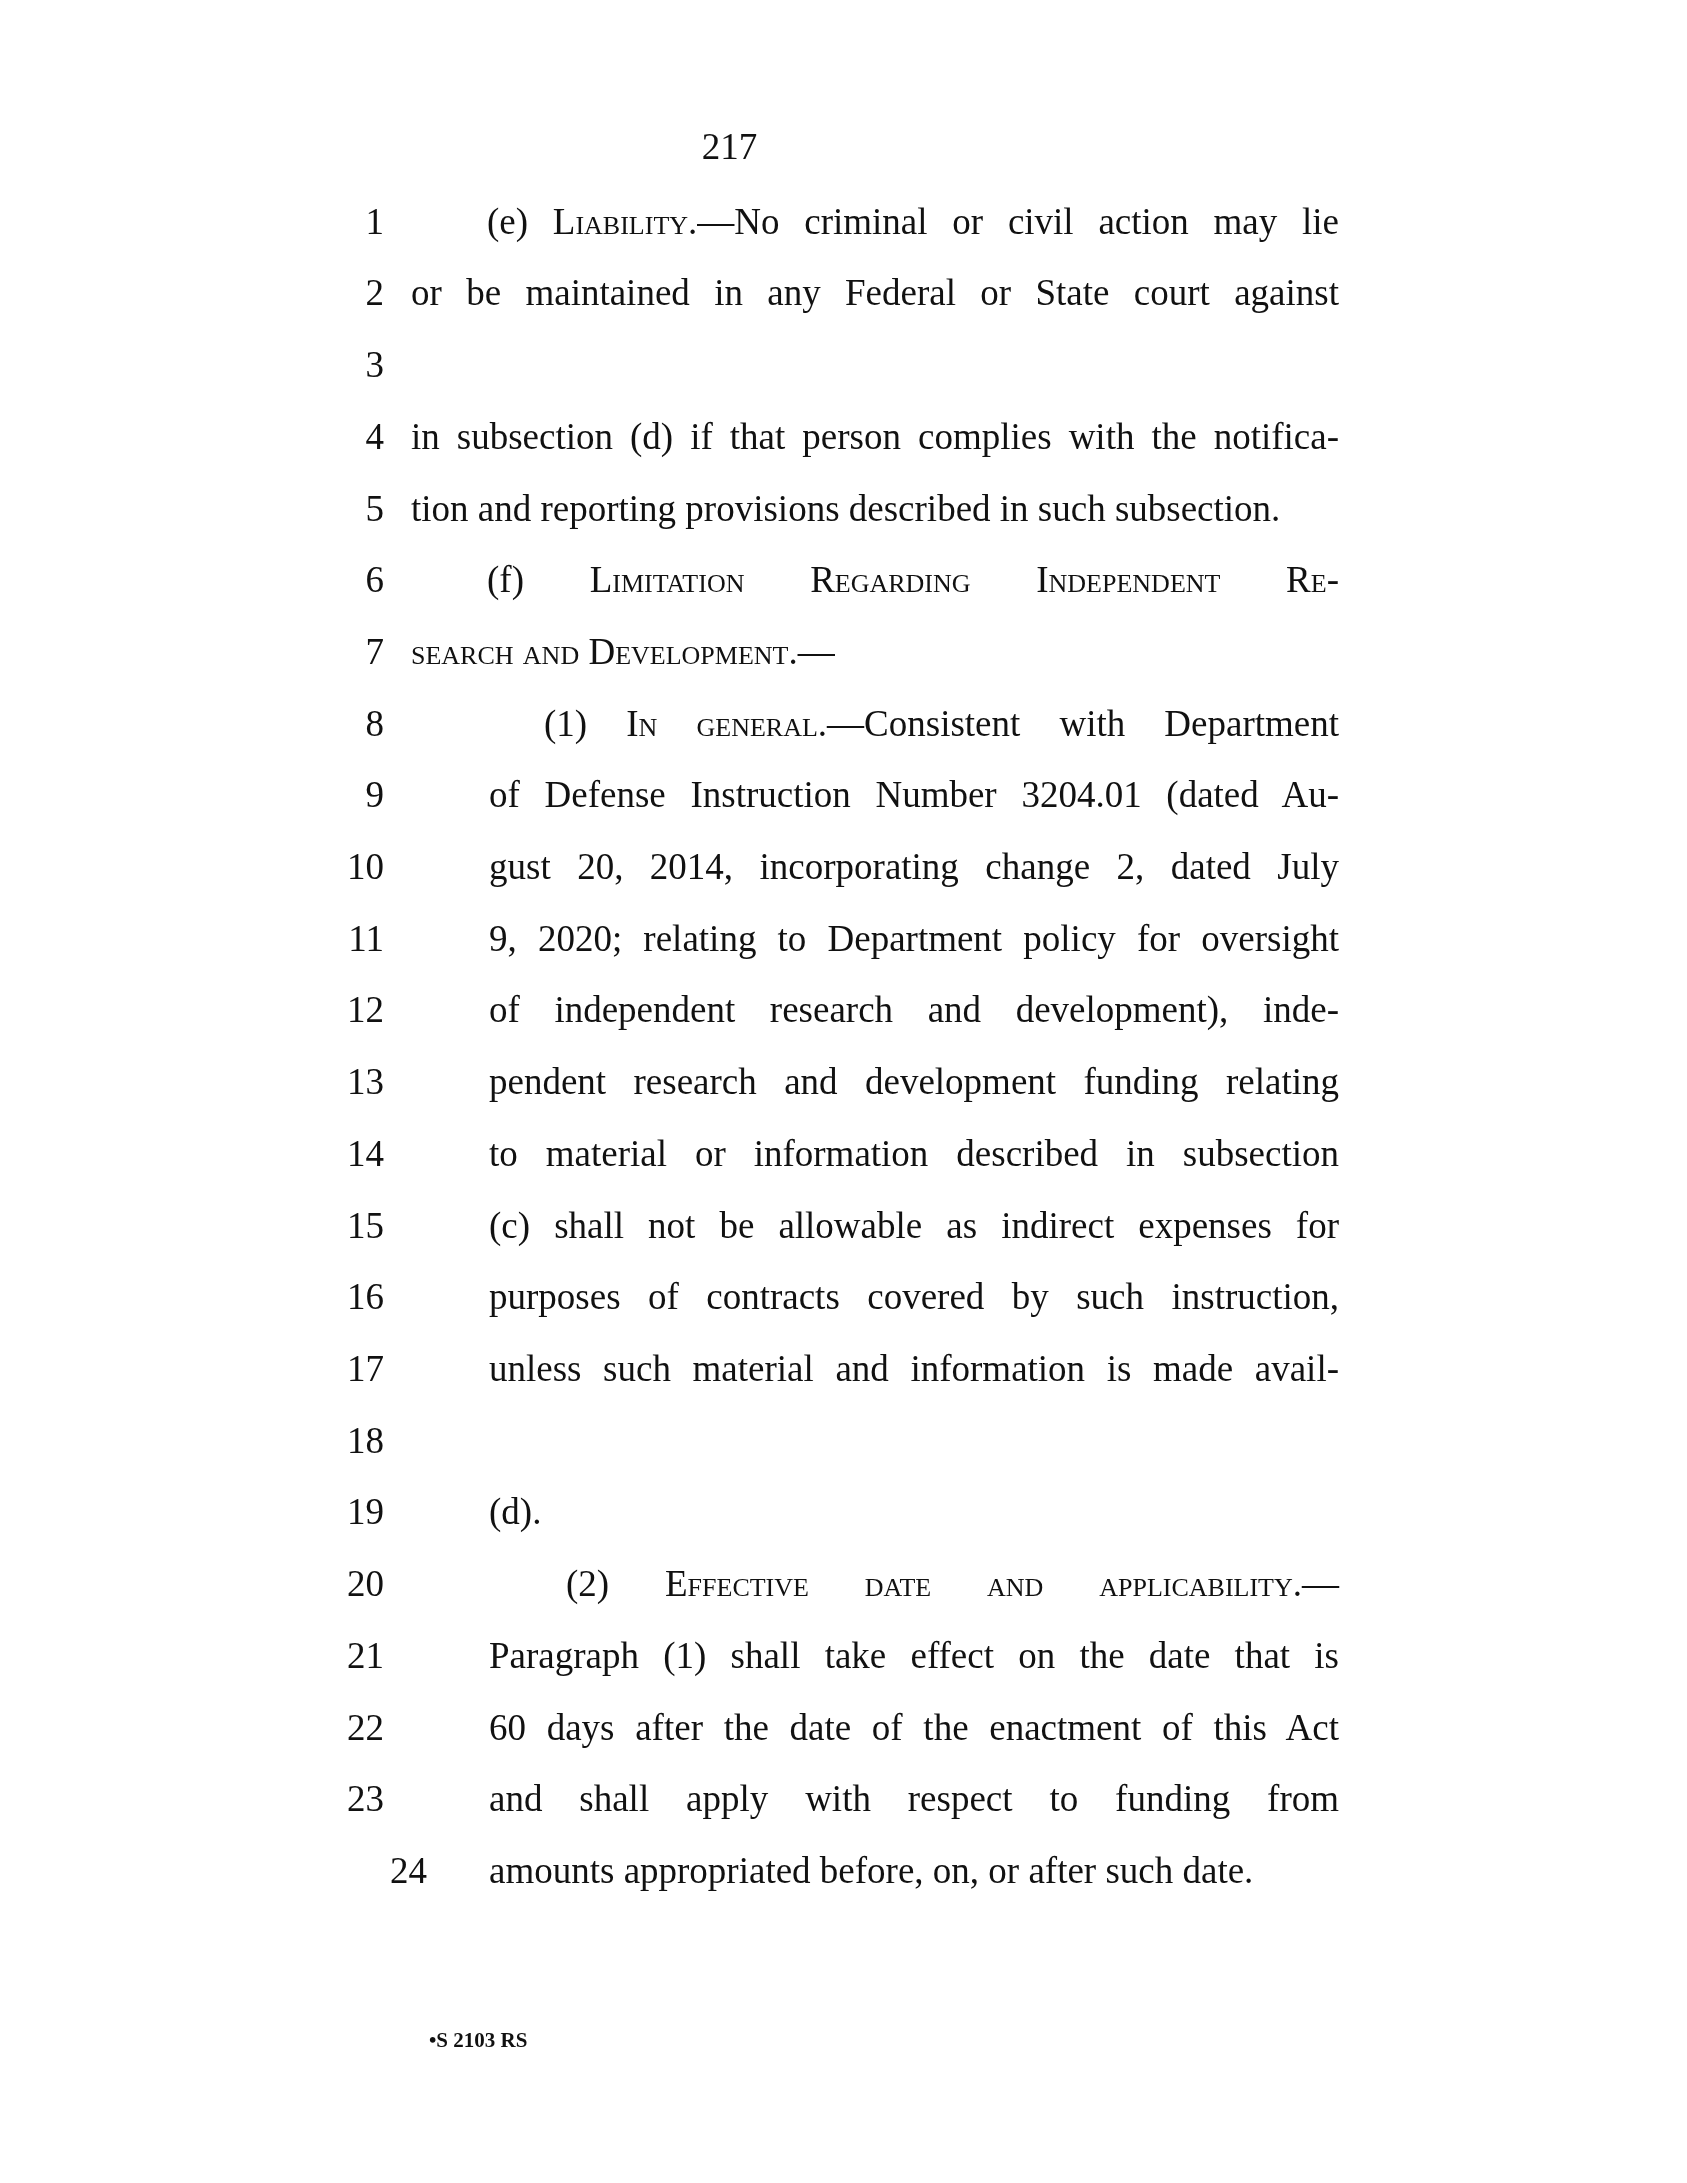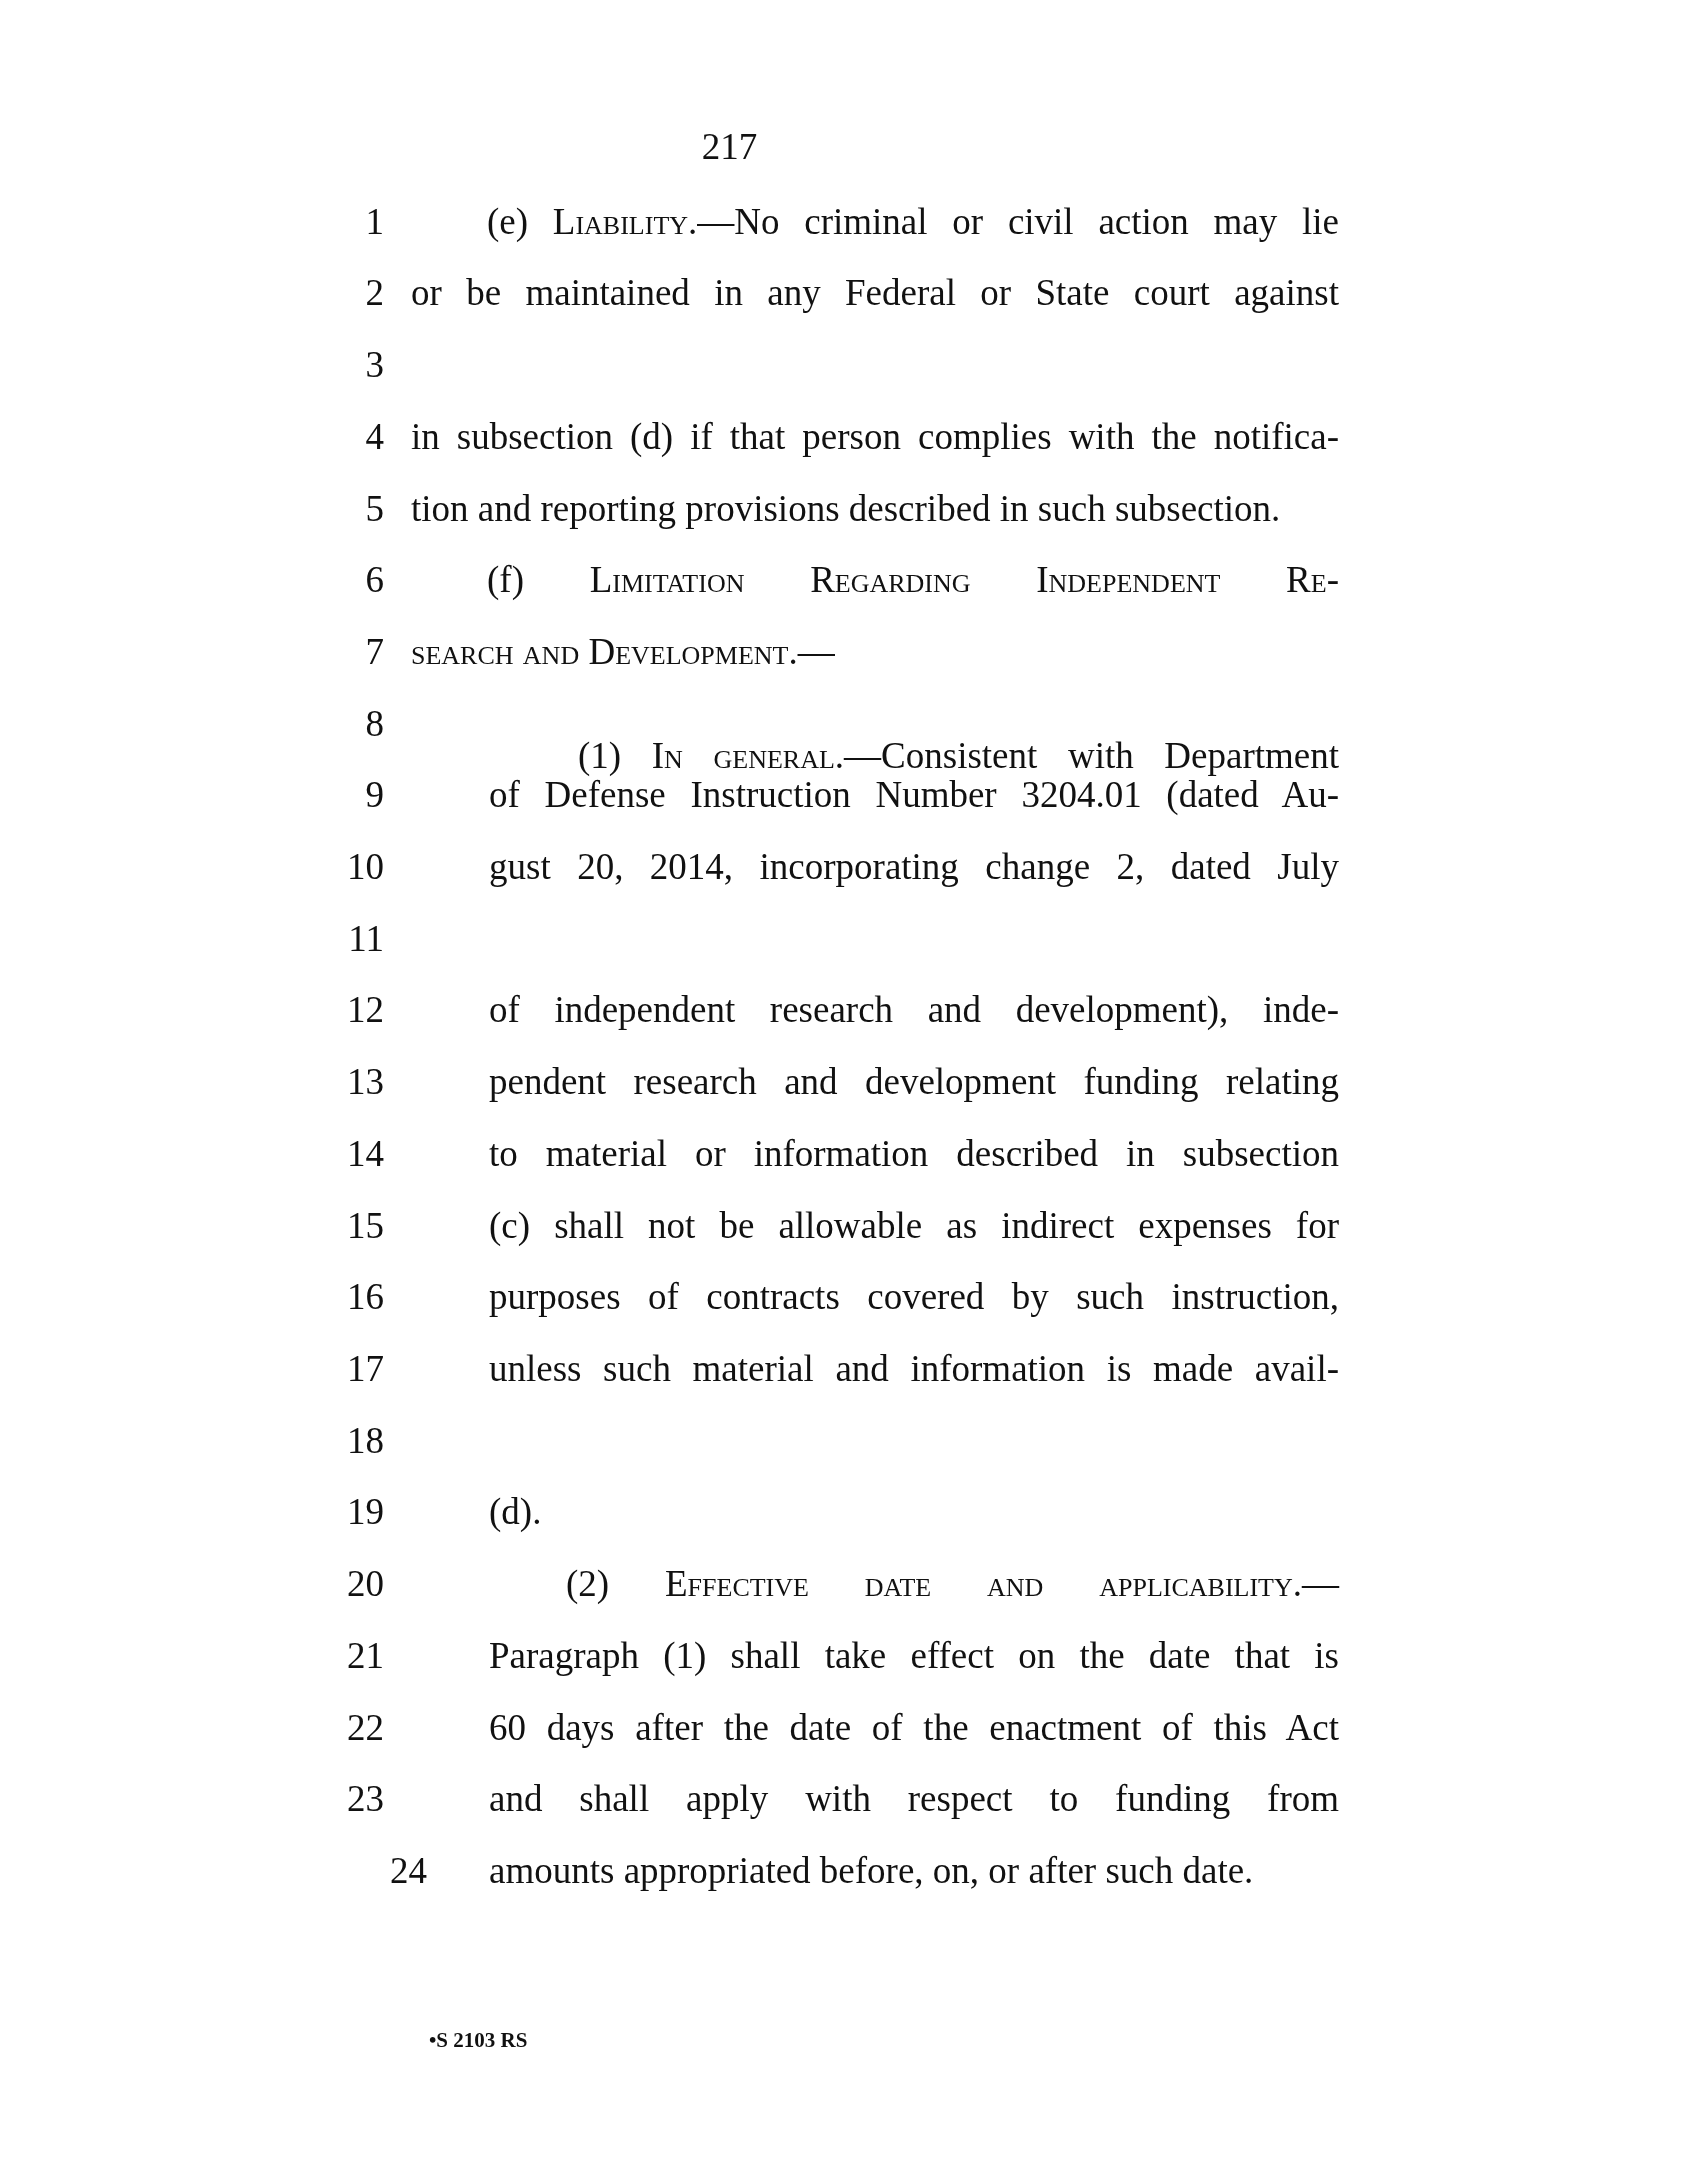--- a/index.html
+++ b/index.html
@@ -44,32 +44,33 @@
     <div class="line" style="top: 554px;">
       <span class="ln">6</span>
       <span class="txt" style="left: 487px;"><span>(f) </span><span class="sc">Limitation Regarding Independent Re-</span></span>
     </div>
     <div class="line" style="top: 626px;">
       <span class="ln">7</span>
       <span class="txt last" style="left: 411px; right: auto;"><span class="sc">search and Development.</span><span>—</span></span>
     </div>
     <div class="line" style="top: 698px;">
       <span class="ln">8</span>
-      <span class="txt" style="left: 578px; margin-top: 32px;"><span>(1) </span><span class="sc">In general.</span><span>—Consistent with Department</span></span>
+      <span class="txt" style="left: 544px;"><span>(1) </span><span class="sc">In general.</span><span>—Consistent with Department</span></span>
     </div>
     <div class="line" style="top: 769px;">
       <span class="ln">9</span>
       <span class="txt" style="left: 489px;"><span>of Defense Instruction Number 3204.01 (dated Au-</span></span>
     </div>
     <div class="line" style="top: 841px;">
       <span class="ln">10</span>
       <span class="txt" style="left: 489px;"><span>gust 20, 2014, incorporating change 2, dated July</span></span>
     </div>
     <div class="line" style="top: 913px;">
       <span class="ln">11</span>
+      <span class="txt" style="left: 489px;"><span>9, 2020; relating to Department policy for oversight</span></span>
     </div>
     <div class="line" style="top: 984px;">
       <span class="ln">12</span>
       <span class="txt" style="left: 489px;"><span>of independent research and development), inde-</span></span>
     </div>
     <div class="line" style="top: 1056px;">
       <span class="ln">13</span>
       <span class="txt" style="left: 489px;"><span>pendent research and development funding relating</span></span>
     </div>
     <div class="line" style="top: 1128px;">

